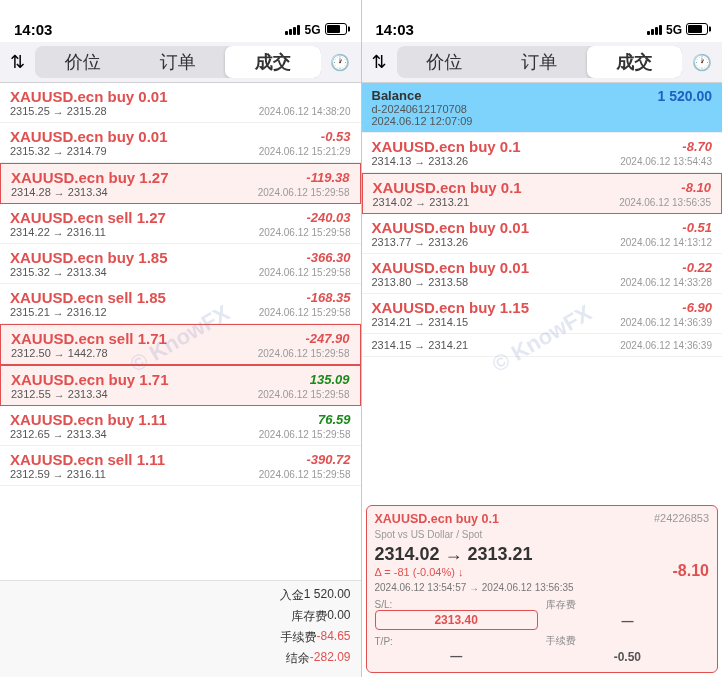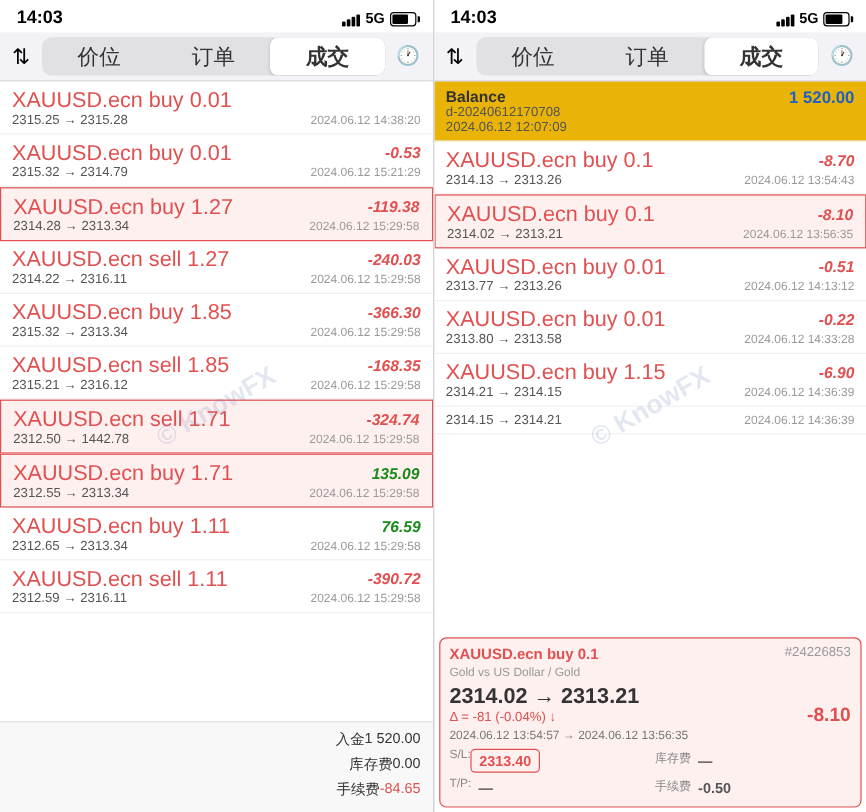--- a/index.html
+++ b/index.html
@@ -23,29 +23,29 @@
     }
     .phone + .phone {
       border-left: 1px solid #c8c8cc;
     }
 
     
     .status-bar {
       display: flex;
       justify-content: space-between;
       align-items: center;
-      padding: 6px 14px 4px;
+      padding: 21px 14px 4px;
       background: #fff;
       font-size: 14px;
       font-weight: 600;
     }
     .status-time { font-weight: 700; font-size: 15px; }
     .status-right {
       display: flex;
-      align-items: flex-end;
+      align-items: flex-start;
       gap: 4px;
       font-size: 12px;
     }
     .signal-bars { display: flex; align-items: flex-end; gap: 1px; height: 12px; }
     .signal-bar { width: 3px; background: #000; border-radius: 1px; }
     .signal-bar:nth-child(1) { height: 4px; }
     .signal-bar:nth-child(2) { height: 6px; }
     .signal-bar:nth-child(3) { height: 8px; }
     .signal-bar:nth-child(4) { height: 10px; }
     .battery-icon {
@@ -120,22 +120,22 @@
     .trade-item.highlighted {
       background: #fff0f0;
       border: 1.5px solid #e05050;
     }
     .trade-row1 {
       display: flex;
       justify-content: space-between;
       align-items: center;
     }
     .trade-symbol {
-      font-size: 18px;
-      font-weight: 400;
+      font-size: 15px;
+      font-weight: 700;
     }
     .trade-symbol .buy { color: #e05050; }
     .trade-symbol .sell { color: #e05050; }
     .trade-price-range { font-size: 11px; color: #555; }
     .trade-profit {
       font-size: 13px;
       font-weight: 600;
       text-align: right;
       font-style: italic;
     }
@@ -163,21 +163,21 @@
     .summary-label { color: #333; }
     .summary-value { color: #333; font-weight: 500; }
     .summary-value.neg { color: #e05050; }
 
     
     .balance-row {
       display: flex;
       justify-content: space-between;
       padding: 5px 10px;
       border-bottom: 1px solid #f0f0f0;
-      background: #eab308;
+      background: #7dd3fc;
     }
     .balance-info { font-size: 11px; color: #555; }
     .balance-label { font-size: 13px; font-weight: 600; color: #333; }
     .balance-value { font-size: 14px; font-weight: 700; color: #2060c0; }
 
     
     .detail-popup {
       background: #fff0f0;
       border: 1.5px solid #e05050;
       border-radius: 6px;
@@ -196,21 +196,21 @@
     .detail-price { font-size: 18px; font-weight: 700; color: #333; margin-bottom: 1px; }
     .detail-delta { font-size: 11px; color: #e05050; margin-bottom: 4px; }
     .detail-dates { font-size: 10px; color: #777; margin-bottom: 5px; }
     .detail-footer {
       display: flex;
       align-items: center;
       gap: 8px;
     }
     .detail-field {
       display: flex;
-      flex-direction: row;
+      flex-direction: column;
       flex: 1;
     }
     .field-label { font-size: 10px; color: #888; }
     .field-value {
       font-size: 12px;
       font-weight: 700;
       border: 1px solid #e05050;
       border-radius: 4px;
       padding: 2px 6px;
       color: #e05050;
@@ -343,21 +343,21 @@
         <span class="trade-price-range">2315.21 → 2316.12</span>
         <span class="trade-datetime">2024.06.12 15:29:58</span>
       </div>
     </div>
 
     <div class="trade-item highlighted">
       <div class="trade-row1">
         <span class="trade-symbol">
           <span class="sell">XAUUSD.ecn sell 1.71</span>
         </span>
-        <span class="trade-profit profit-neg">-324.74</span>
+        <span class="trade-profit profit-neg">-247.90</span>
       </div>
       <div class="trade-row2">
         <span class="trade-price-range">2312.50 → 1442.78</span>
         <span class="trade-datetime">2024.06.12 15:29:58</span>
       </div>
     </div>
 
     <div class="trade-item highlighted">
       <div class="trade-row1">
         <span class="trade-symbol">
@@ -403,20 +403,24 @@
       <span class="summary-label">入金</span>
       <span class="summary-value">1 520.00</span>
     </div>
     <div class="summary-row">
       <span class="summary-label">库存费</span>
       <span class="summary-value">0.00</span>
     </div>
     <div class="summary-row">
       <span class="summary-label">手续费</span>
       <span class="summary-value neg">-84.65</span>
+    </div>
+    <div class="summary-row">
+      <span class="summary-label">结余</span>
+      <span class="summary-value neg">-282.09</span>
     </div>
   </div>
 </div>
 
 <div class="phone">
   <div class="watermark">© KnowFX</div>
 
   <div class="status-bar">
     <span class="status-time">14:03</span>
     <div class="status-right">
@@ -529,21 +533,21 @@
 
   <div class="detail-popup">
     <div class="detail-header">
       <div>
         <span class="detail-symbol">
           <span style="color:#e05050;">XAUUSD.ecn buy 0.1</span>
         </span>
       </div>
       <span class="detail-id">#24226853</span>
     </div>
-    <div class="detail-subtitle">Gold vs US Dollar / Gold</div>
+    <div class="detail-subtitle">Spot vs US Dollar / Spot</div>
     <div class="trade-row1">
       <div>
         <div class="detail-price">2314.02 → 2313.21</div>
         <div class="detail-delta">Δ = -81 (-0.04%) ↓</div>
         <div class="detail-dates">2024.06.12 13:54:57 → 2024.06.12 13:56:35</div>
       </div>
       <span class="detail-profit-big">-8.10</span>
     </div>
     <div class="detail-footer">
       <div class="detail-field">

